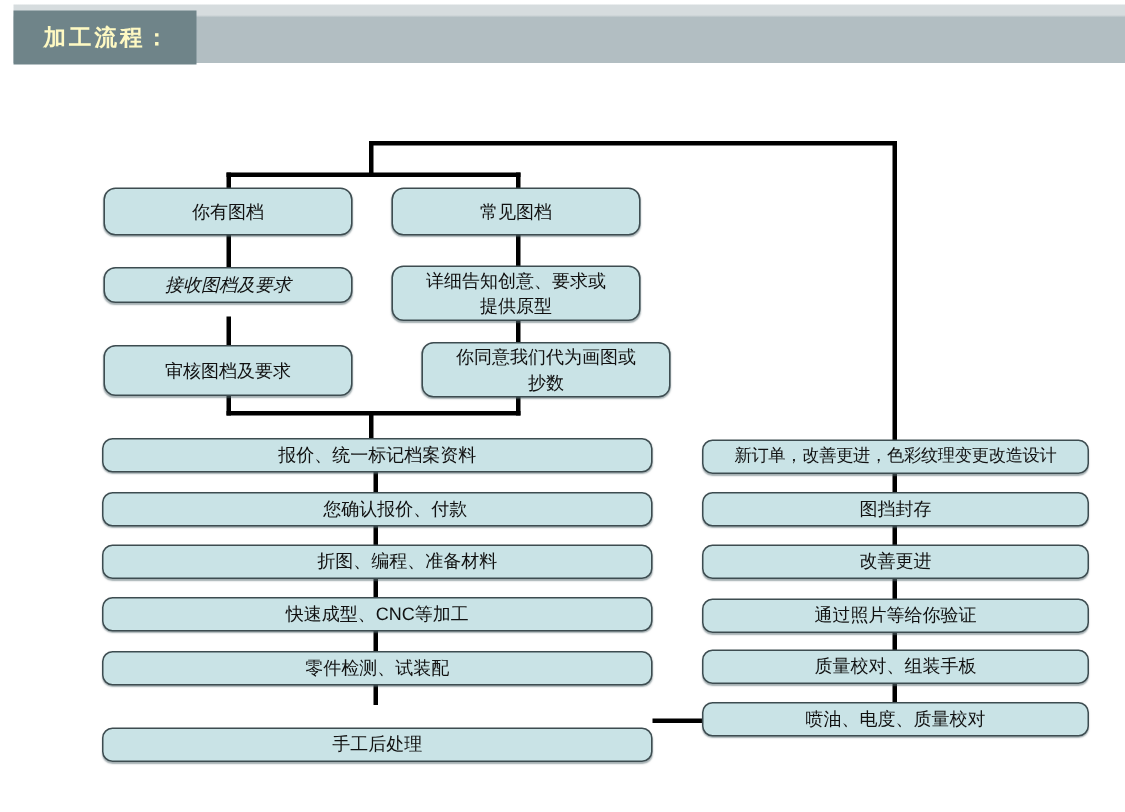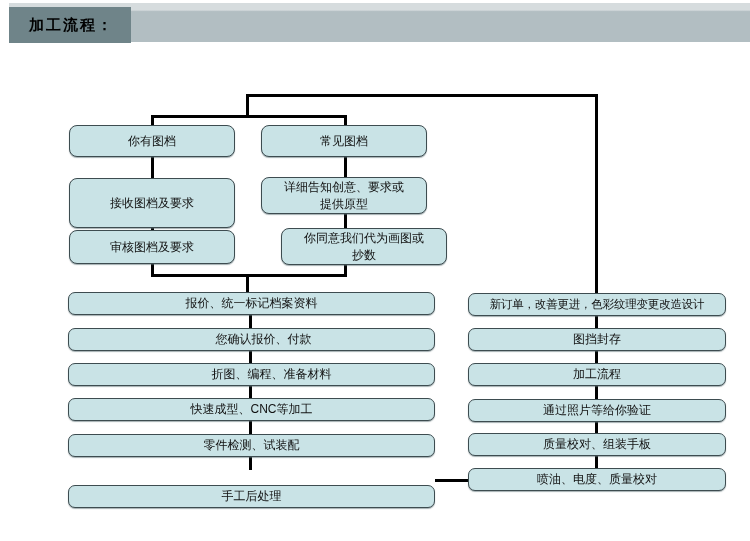--- a/index.html
+++ b/index.html
@@ -3,21 +3,21 @@
 <meta charset="utf-8">
 <style>
   html,body{margin:0;padding:0;background:#fff;}
   body{font-family:"Liberation Sans","DejaVu Sans",sans-serif;}
   .canvas{position:relative;width:750px;height:541px;background:#ffffff;overflow:hidden;}
 
   
   .topbar{position:absolute;left:9px;top:3px;width:741px;height:39px;
     background:linear-gradient(to bottom,#d6dcde 0%,#d6dcde 18%,#b2bec2 22%,#b2bec2 100%);}
   .topbar-label{position:absolute;left:9px;top:7px;width:122px;height:36px;background:#6f8489;
-    color:#000000;font-weight:bold;font-size:15px;letter-spacing:2px;
+    color:#fef9c3;font-weight:bold;font-size:15px;letter-spacing:2px;
     display:flex;align-items:center;padding-left:20px;box-sizing:border-box;}
 
   
   .node{position:absolute;box-sizing:border-box;
     background:var(--node-fill,#c9e3e6);border:1px solid var(--node-border,#3d4c50);
     border-radius:8px;display:flex;align-items:center;justify-content:center;
     font-size:12px;color:#111;text-align:center;line-height:1.35;white-space:pre-line;
     box-shadow:0 1px 1px rgba(90,110,115,.55);padding:1px 4px;}
   .node.slim{border-radius:7px;white-space:nowrap;}
   .node.tight{font-size:11.5px;letter-spacing:-0.2px;}
@@ -59,36 +59,36 @@
   <div class="vl" style="left:595px;top:94px;height:201px;"></div>
   <div class="vl" style="left:595px;top:315px;height:14px;"></div>
   <div class="vl" style="left:595px;top:350px;height:14px;"></div>
   <div class="vl" style="left:595px;top:385px;height:15px;"></div>
   <div class="vl" style="left:595px;top:420px;height:14px;"></div>
   <div class="vl" style="left:595px;top:455px;height:14px;"></div>
 
   <div class="hl" style="left:435px;top:479px;width:33px;"></div>
 
   <div class="node" style="left:69px;top:125px;width:166px;height:32px;">你有图档</div>
-  <div class="node" style="left:69px;top:178px;width:166px;height:50px;">接收图档及要求</div>
+  <div class="node" style="left:69px;top:178px;width:166px;height:24px;font-style:italic;">接收图档及要求</div>
   <div class="node" style="left:69px;top:230px;width:166px;height:34px;">审核图档及要求</div>
 
   <div class="node" style="left:261px;top:125px;width:166px;height:32px;">常见图档</div>
   <div class="node" style="left:261px;top:177px;width:166px;height:37px;">详细告知创意、要求或
 提供原型</div>
   <div class="node" style="left:261px;top:228px;width:166px;height:37px;margin-left:20px;">你同意我们代为画图或
 抄数</div>
 
   <div class="node slim" style="left:68px;top:292px;width:367px;height:23px;">报价、统一标记档案资料</div>
   <div class="node slim" style="left:68px;top:328px;width:367px;height:23px;padding-left:28px;">您确认报价、付款</div>
   <div class="node slim" style="left:68px;top:363px;width:367px;height:23px;padding-left:44px;">折图、编程、准备材料</div>
   <div class="node slim" style="left:68px;top:398px;width:367px;height:23px;">快速成型、CNC等加工</div>
   <div class="node slim" style="left:68px;top:434px;width:367px;height:23px;">零件检测、试装配</div>
   <div class="node slim" style="left:68px;top:469px;width:367px;height:23px;margin-top:16px;">手工后处理</div>
 
   <div class="node slim tight" style="left:468px;top:293px;width:258px;height:23px;">新订单，改善更进，色彩纹理变更改造设计</div>
   <div class="node slim" style="left:468px;top:328px;width:258px;height:23px;">图挡封存</div>
-  <div class="node slim" style="left:468px;top:363px;width:258px;height:23px;">加工流程</div>
+  <div class="node slim" style="left:468px;top:363px;width:258px;height:23px;">改善更进</div>
   <div class="node slim" style="left:468px;top:399px;width:258px;height:23px;">通过照片等给你验证</div>
   <div class="node slim" style="left:468px;top:433px;width:258px;height:23px;">质量校对、组装手板</div>
   <div class="node slim" style="left:468px;top:468px;width:258px;height:23px;">喷油、电度、质量校对</div>
 
 </div>
 
 </body></html>

